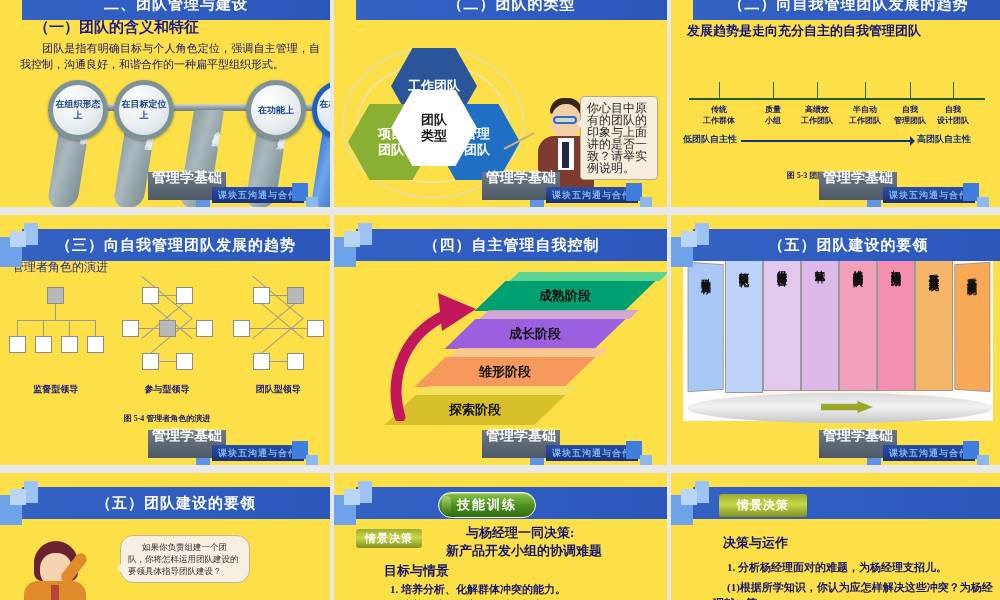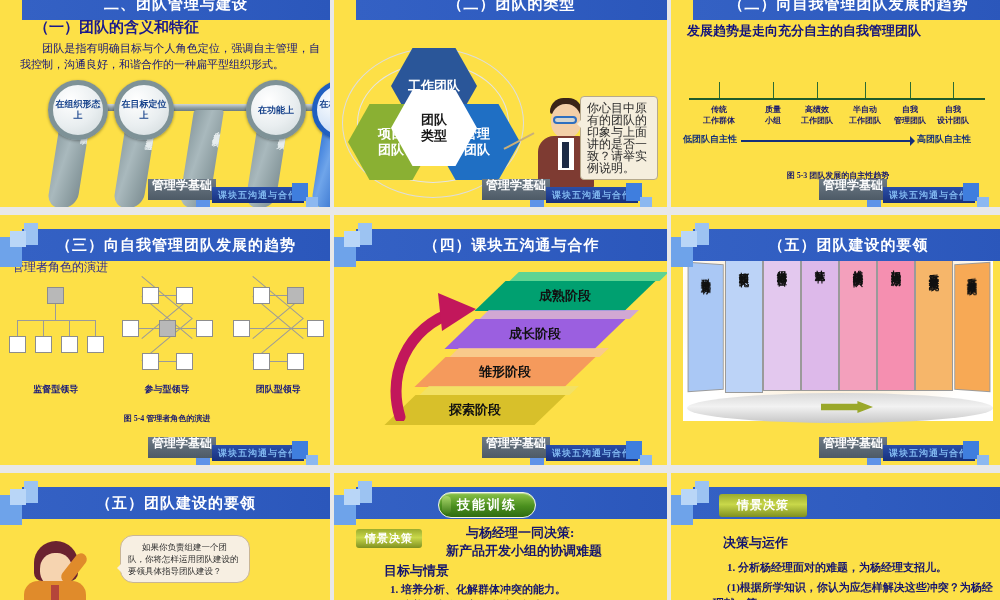--- a/index.html
+++ b/index.html
@@ -193,23 +193,23 @@
   }
 
   
   .bodytxt { position:absolute; z-index:4; font-family:"Liberation Serif",serif;
              color:#16166e; font-size:11px; line-height:16px; font-weight:bold; }
   .bigline { font-size:13px; }
 
   
   .footer { position:absolute; bottom:0px; left:0; width:100%; height:22px; z-index:8; }
   .f-left {
-    position:absolute; left:148px; bottom:7px; height:21px; padding:0 4px;
+    position:absolute; left:148px; bottom:7px; height:28px; padding:0 4px;
     background:linear-gradient(#6d7a86,#4d5a66);
-    color:#ffffff; font-size:12px; line-height:12px; font-weight:bold;
+    color:#ffffff; font-size:14px; line-height:12px; font-weight:bold;
     font-family:"Liberation Serif",serif; white-space:nowrap;
   }
   .f-right {
     position:absolute; left:212px; bottom:4px; height:16px; padding:0 6px;
     background:linear-gradient(#2b4fa8,#17307c);
     color:#7fb6ef; font-size:9px; line-height:16px; font-weight:bold;
     font-family:"Liberation Serif",serif; white-space:nowrap; letter-spacing:1px;
   }
   .f-sq1 { position:absolute; left:196px; bottom:0px; width:14px; height:14px; background:#5e93e8; }
   .f-sq2 { position:absolute; left:292px; bottom:6px; width:16px; height:18px; background:#3f7ede; }
@@ -432,21 +432,21 @@
       <div class="f-sq2"></div>
       <div class="f-sq3"></div>
     </div>
   </div>
 
   <div class="slide">
     <div class="deco d1" style="left:24px; top:8px;"></div>
     <div class="deco d2" style="left:0px;  top:22px;"></div>
     <div class="deco d3" style="left:10px; top:16px;"></div>
     <div class="titlebar" style="top:14px;">
-      <span class="ttxt">（四）课块五沟通与合作</span>
+      <span class="ttxt">（四）自主管理自我控制</span>
     </div>
 
     <div class="stairs">
       <div class="step" style="left:126px; top:8px;  width:150px; background:#00a070;">
         <div class="top3d" style="background:#3ad1a4;"></div>
         <span class="stxt">成熟阶段</span>
       </div>
       <div class="step" style="left:96px;  top:46px; width:150px; background:#9b5fe0;">
         <div class="top3d" style="background:#c79bf2;"></div>
         <span class="stxt">成长阶段</span>

